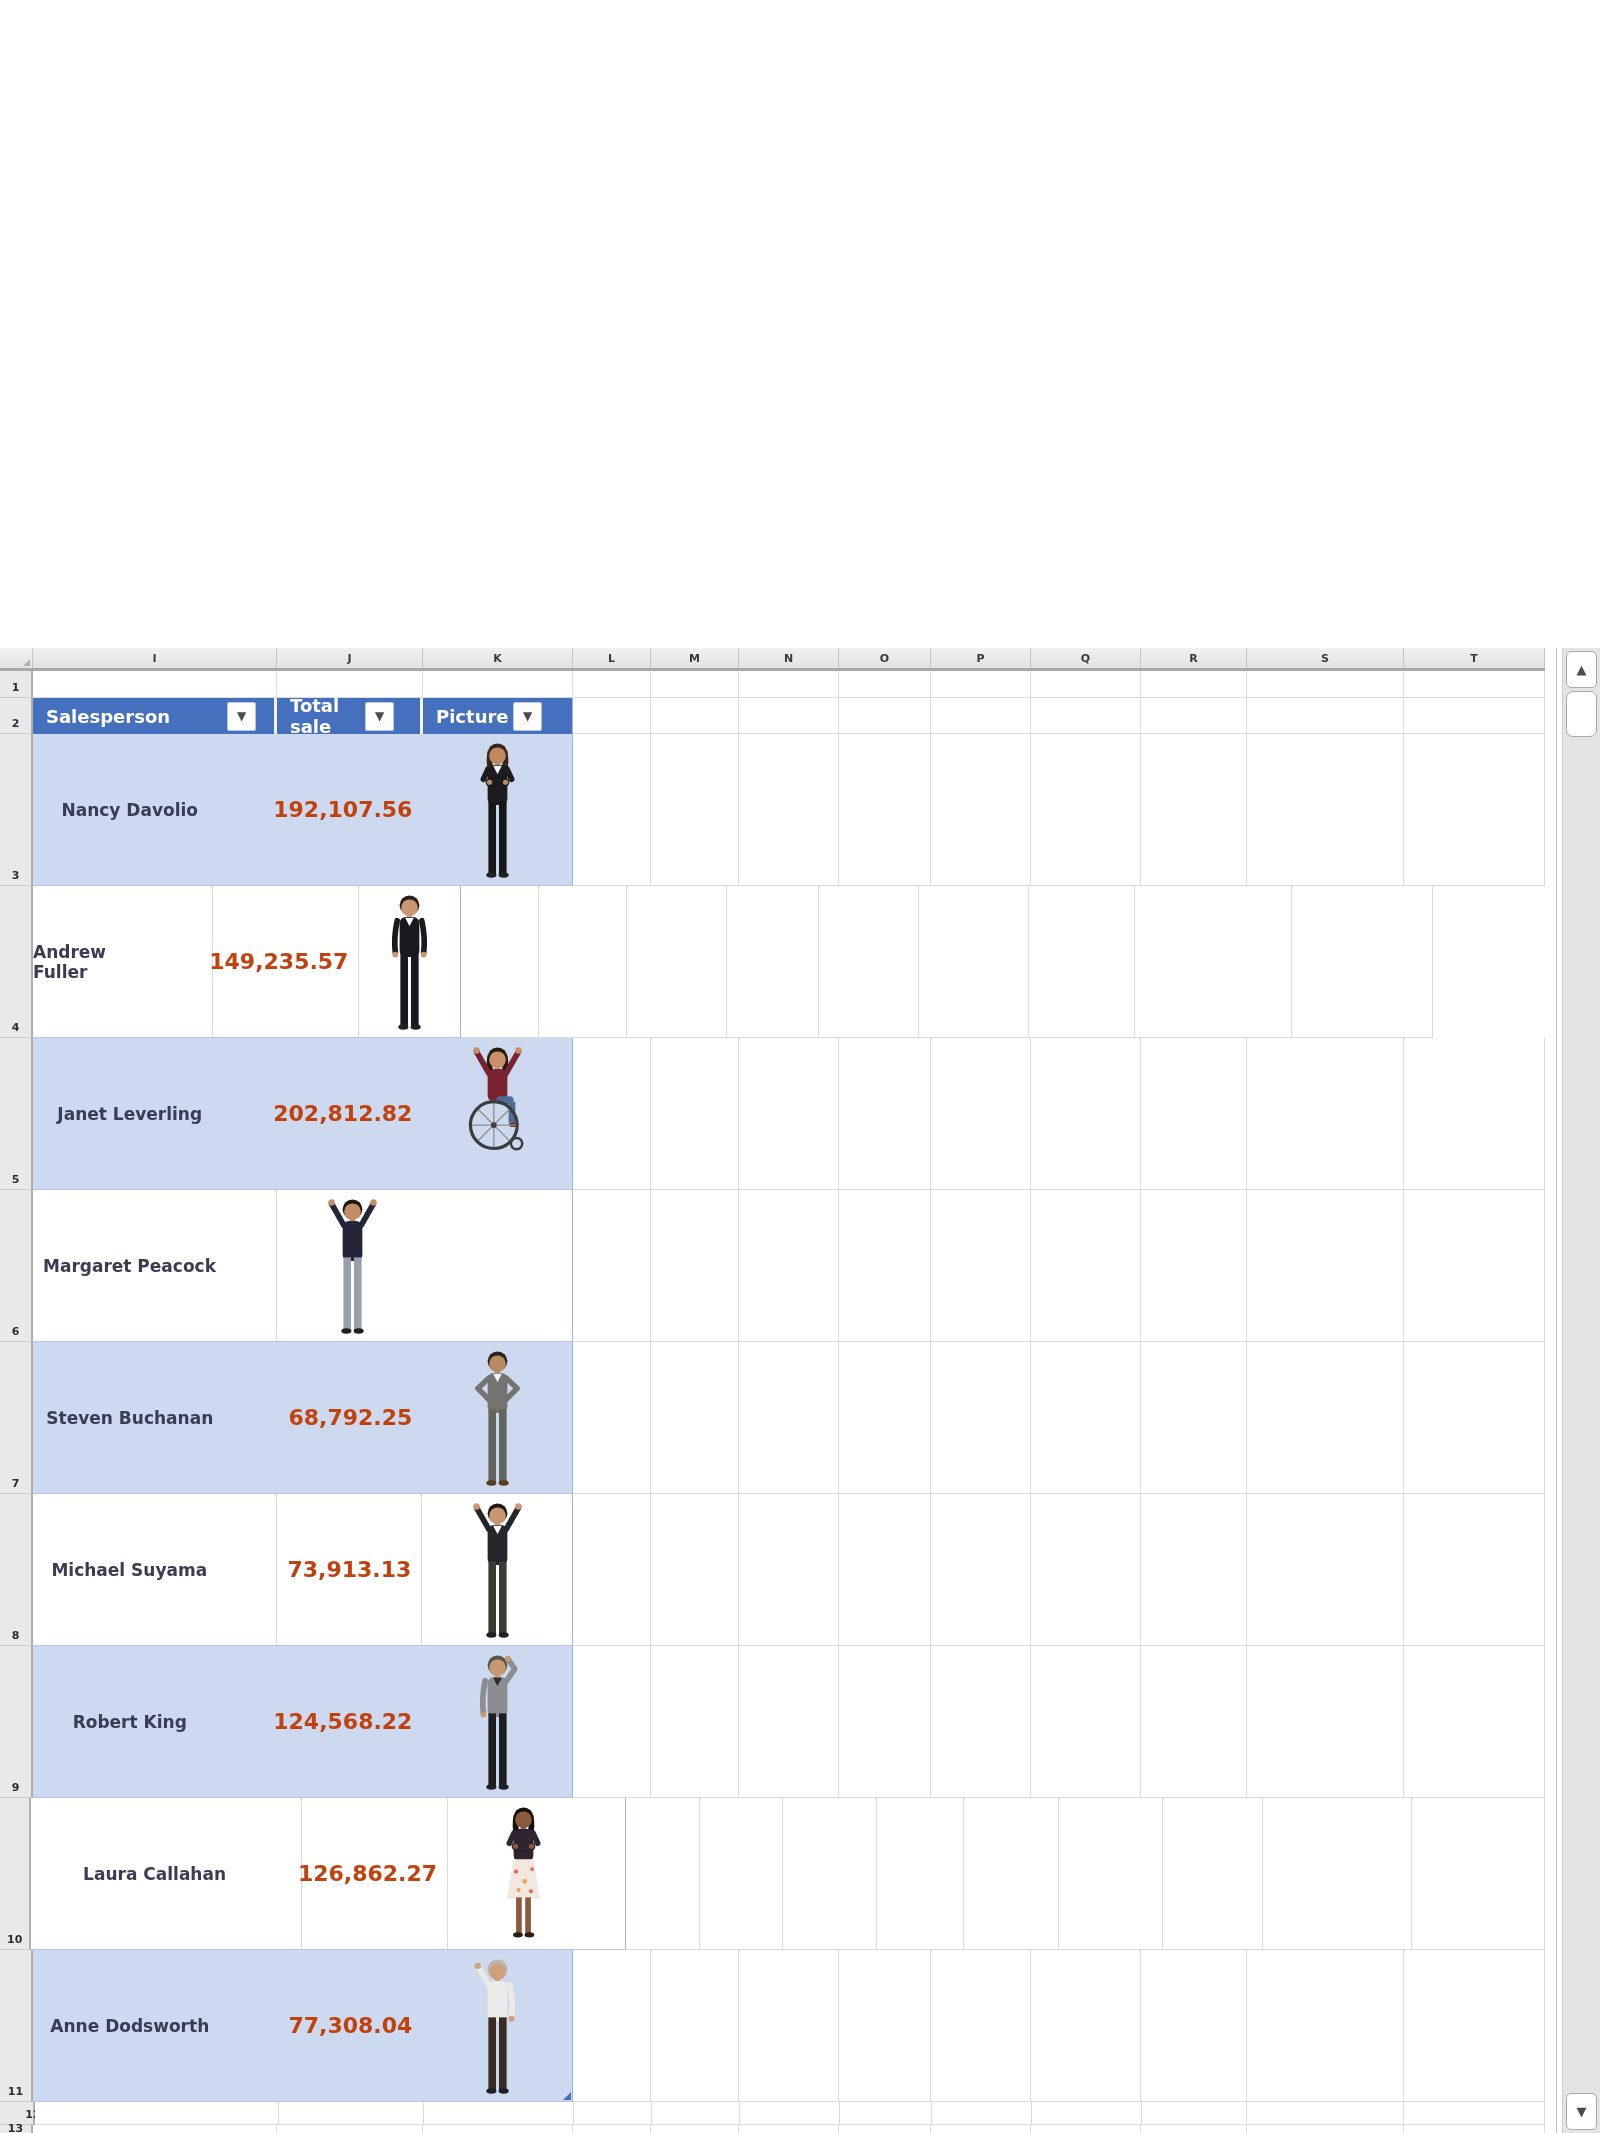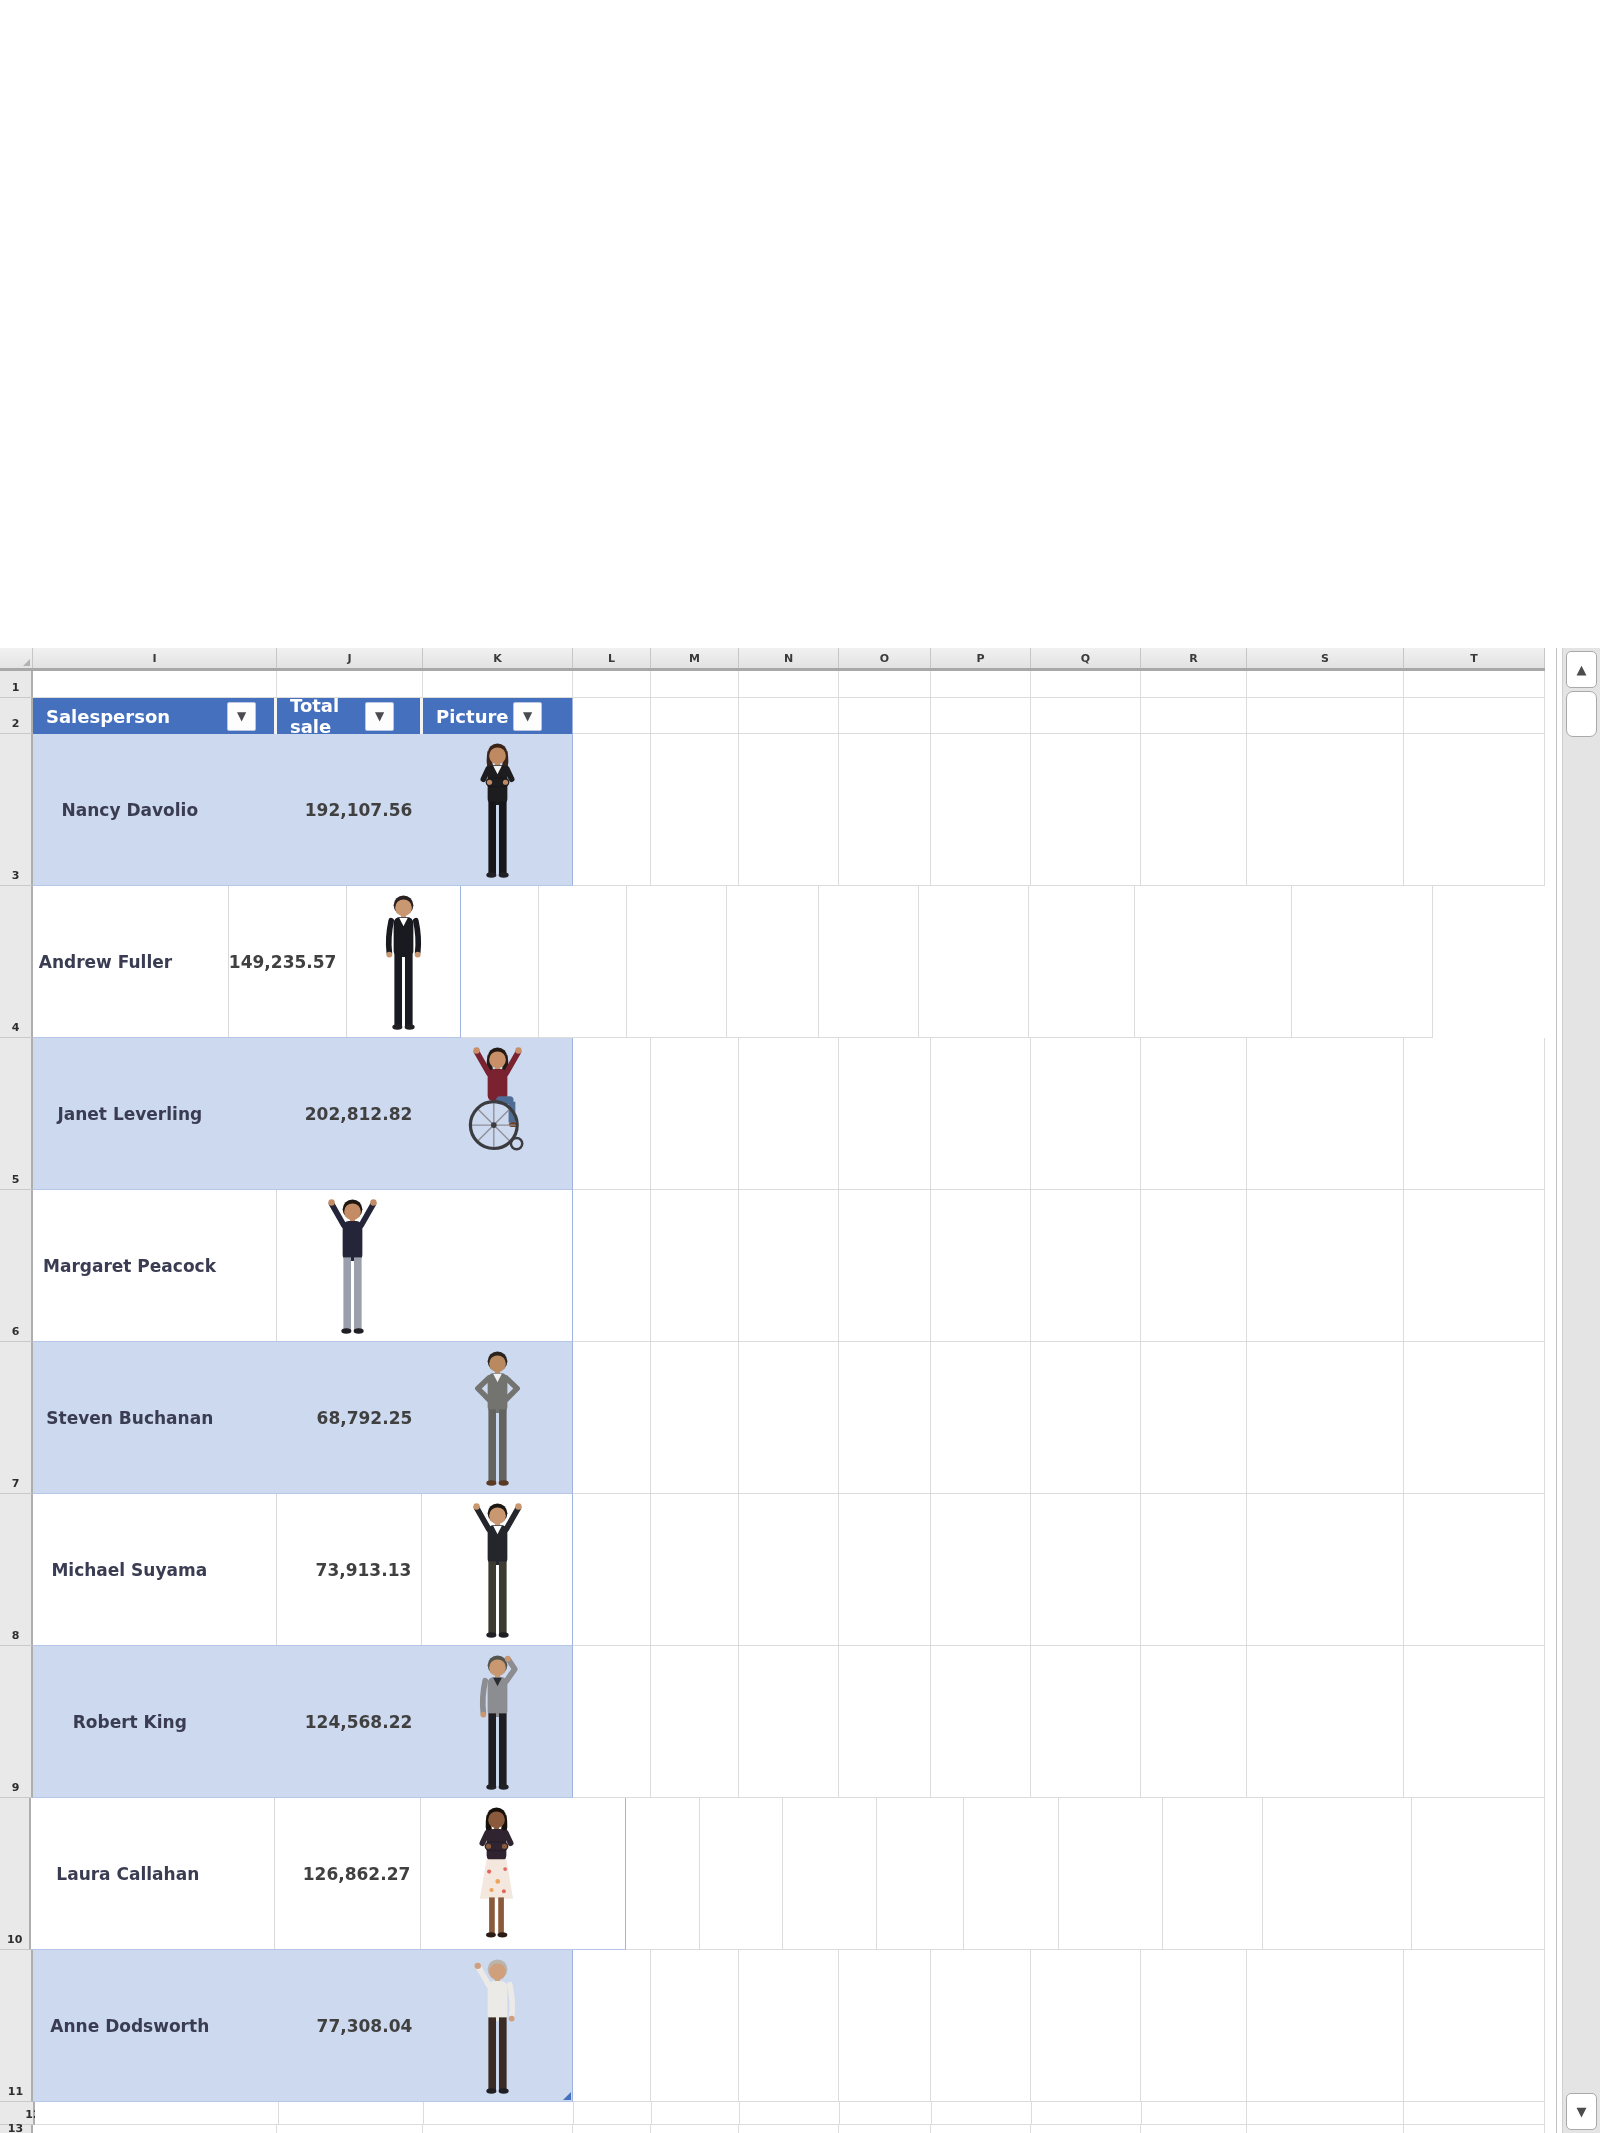--- a/index.html
+++ b/index.html
@@ -27,21 +27,21 @@
   .hdr-cell.last{border-right:1px solid #9fb4de;}
   .filter-btn{width:27px;height:27px;background:#fdfdfd;border:1px solid #b9c6e4;border-radius:2px;
     display:flex;align-items:center;justify-content:center;color:#4a4a50;font-size:12px;line-height:1;cursor:pointer;flex:0 0 auto;}
   .data-region{box-sizing:border-box;display:flex;border-bottom:1px solid #b7c5e8;border-right:1px solid #9fb4de;position:relative;}
   .data-region.banded{background:#cdd9ef;}
   .data-region.plain{background:#ffffff;}
   .dcell{box-sizing:border-box;display:flex;align-items:center;}
   .data-region.plain .dcell{border-right:1px solid #d9d9d9;}
   .data-region.plain .dcell:last-child{border-right:none;}
   .name-cell{justify-content:center;padding-right:50px;font-size:17px;font-weight:600;color:#3a3c52;}
-  .sales-cell{justify-content:flex-end;padding-right:10px;font-size:17px;font-weight:600;color:#404040;}
+  .sales-cell{justify-content:flex-end;padding-right:10px;font-size:22px;font-weight:600;color:#c2410c;}
   .pic-cell{justify-content:center;}
   .person-svg{display:block;}
   .resize-handle{position:absolute;right:1px;bottom:1px;width:0;height:0;
     border-style:solid;border-width:0 0 8px 8px;border-color:transparent transparent #4470be transparent;}
 
   
   .vscroll{position:absolute;right:0;top:648px;bottom:0;width:38px;background:#e4e4e4;border-left:1px solid #cfcfcf;box-sizing:border-box;}
   .scroll-btn{position:absolute;left:3px;right:3px;height:37px;background:#fff;border:1px solid #a9a9a9;border-radius:5px;
     display:flex;align-items:center;justify-content:center;color:#4c4c4c;font-size:13px;box-sizing:border-box;cursor:pointer;}
   .scroll-btn.up{top:3px;}
@@ -384,21 +384,21 @@
           <div class="cell" style="width: 100px; height: 152px;"></div>
           <div class="cell" style="width: 92px; height: 152px;"></div>
           <div class="cell" style="width: 100px; height: 152px;"></div>
           <div class="cell" style="width: 110px; height: 152px;"></div>
           <div class="cell" style="width: 106px; height: 152px;"></div>
           <div class="cell" style="width: 157px; height: 152px;"></div>
           <div class="cell" style="width: 141px; height: 152px;"></div>
         </div>
         <div class="grid-row">
           <div class="rownum" style="width: 33px; height: 152px; text-align: center;">10</div>
-          <div class="data-region plain" style="width: 629px; height: 152px;">
+          <div class="data-region plain" style="width: 629px; height: 152px; justify-content: center;">
             <div class="dcell name-cell" style="width: 244px;">
               <span>Laura Callahan</span>
             </div>
             <div class="dcell sales-cell" style="width: 146px;">
               <span>126,862.27</span>
             </div>
             <div class="dcell pic-cell" style="width: 150px;">
               <div>
                 <svg class="person-svg" width="79" height="138" viewBox="0 0 64 112" xmlns="http://www.w3.org/2000/svg">
                   <circle cx="32" cy="10" r="8" fill="#15100c"></circle>

